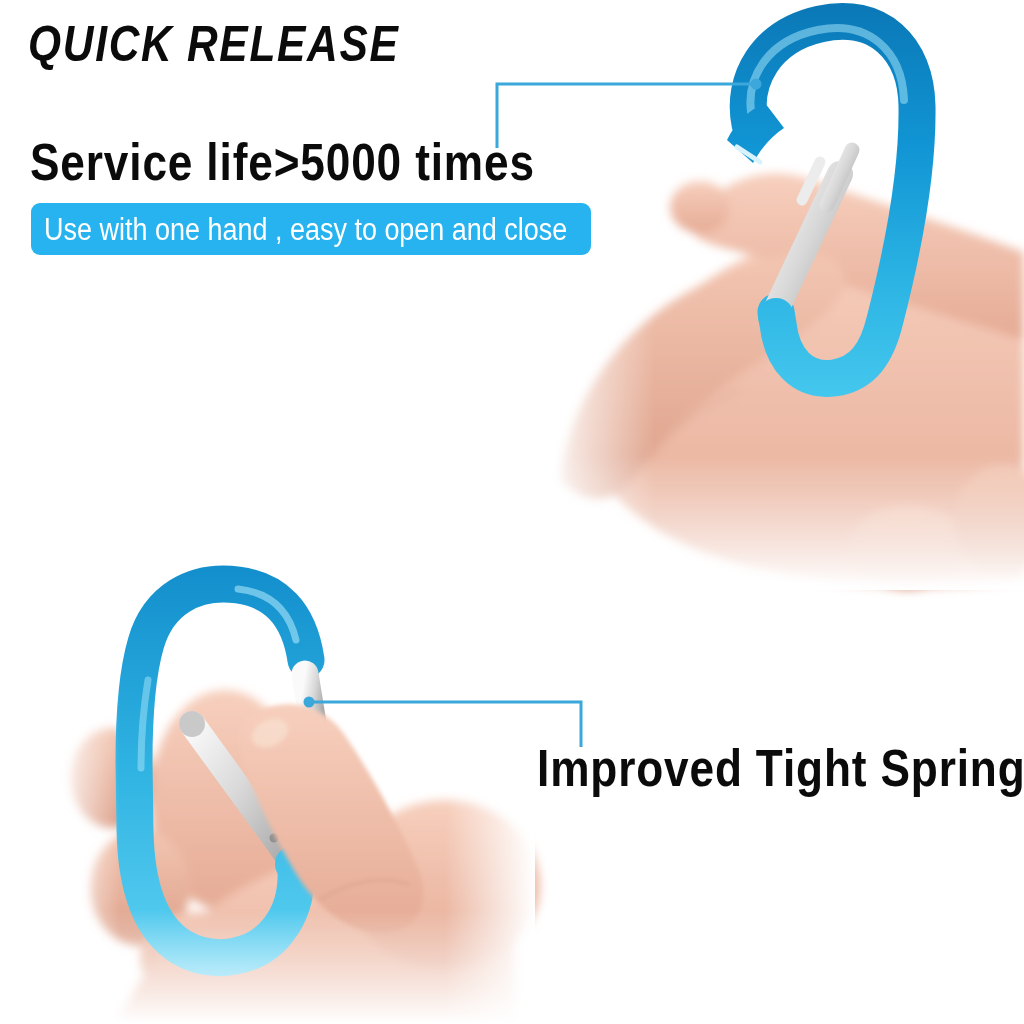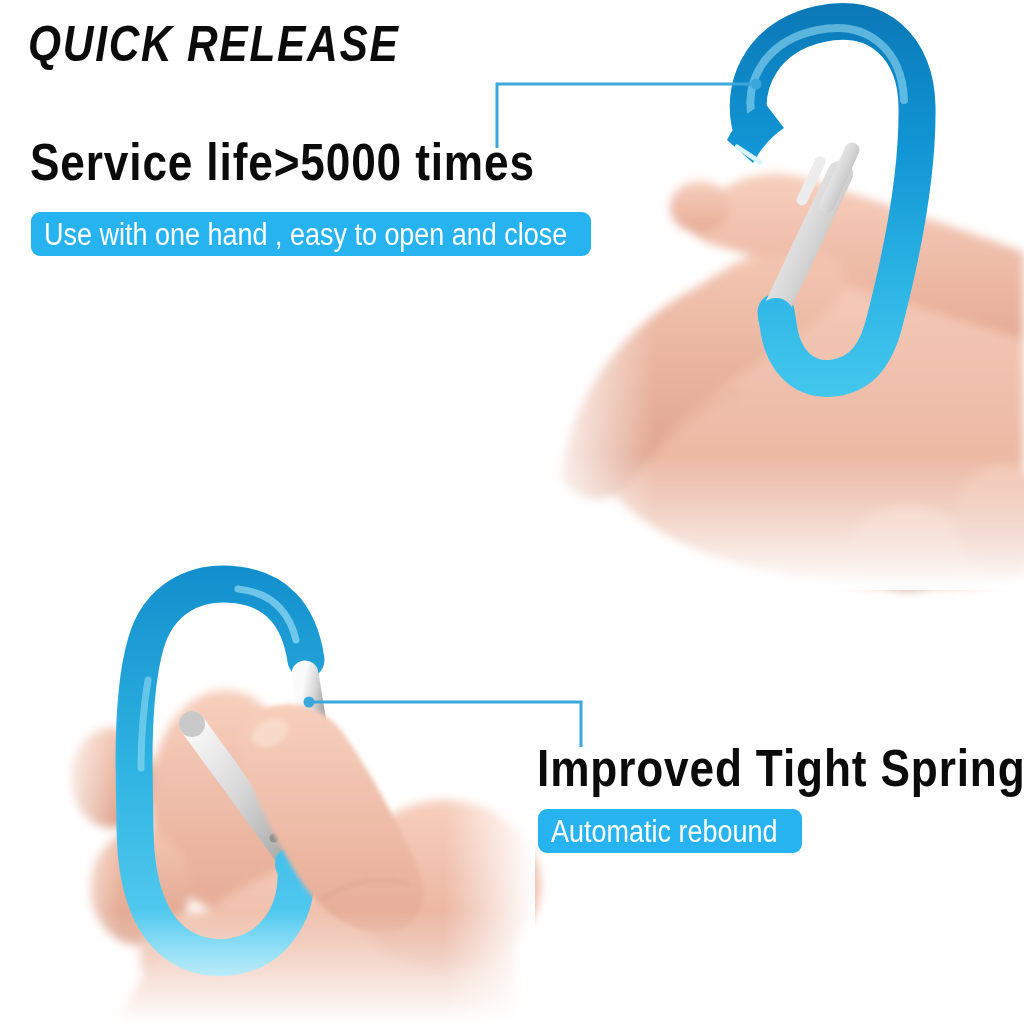--- a/index.html
+++ b/index.html
@@ -26,21 +26,21 @@
   .banner{
     position:absolute;display:flex;align-items:center;
     background:var(--banner-bg,#27b3ef);border-radius:9px;
     color:var(--banner-text,#ffffff);
   }
   .banner .banner-text{
     display:inline-block;font-size:31px;line-height:1;
     transform:scaleX(.87);transform-origin:left center;
     white-space:nowrap;padding-left:15px;
   }
-  #banner-top{left:31px;top:212px;width:560px;height:44px;}
+  #banner-top{left:31px;top:203px;width:560px;height:52px;}
   #banner-bottom{left:538px;top:809px;width:264px;height:44px;}
 </style>
 </head>
 <body>
 
 <div class="stage">
 
   <svg width="1024" height="1024" viewBox="0 0 1024 1024" aria-hidden="true">
     <defs>
       <filter id="soft" x="-25%" y="-25%" width="150%" height="150%">
@@ -158,17 +158,14 @@
   <h1 class="page-title">QUICK RELEASE</h1>
 
   <h2 class="callout-heading" id="heading-top">Service life&gt;5000 times</h2>
 
   <div class="banner" id="banner-top">
     <span class="banner-text">Use with one hand , easy to open and close</span>
   </div>
 
   <h2 class="callout-heading" id="heading-bottom">Improved Tight Spring</h2>
 
-  <div class="banner" id="banner-bottom">
-    <span class="banner-text">Automatic rebound</span>
-  </div>
 
 </div>
 
 </body></html>

